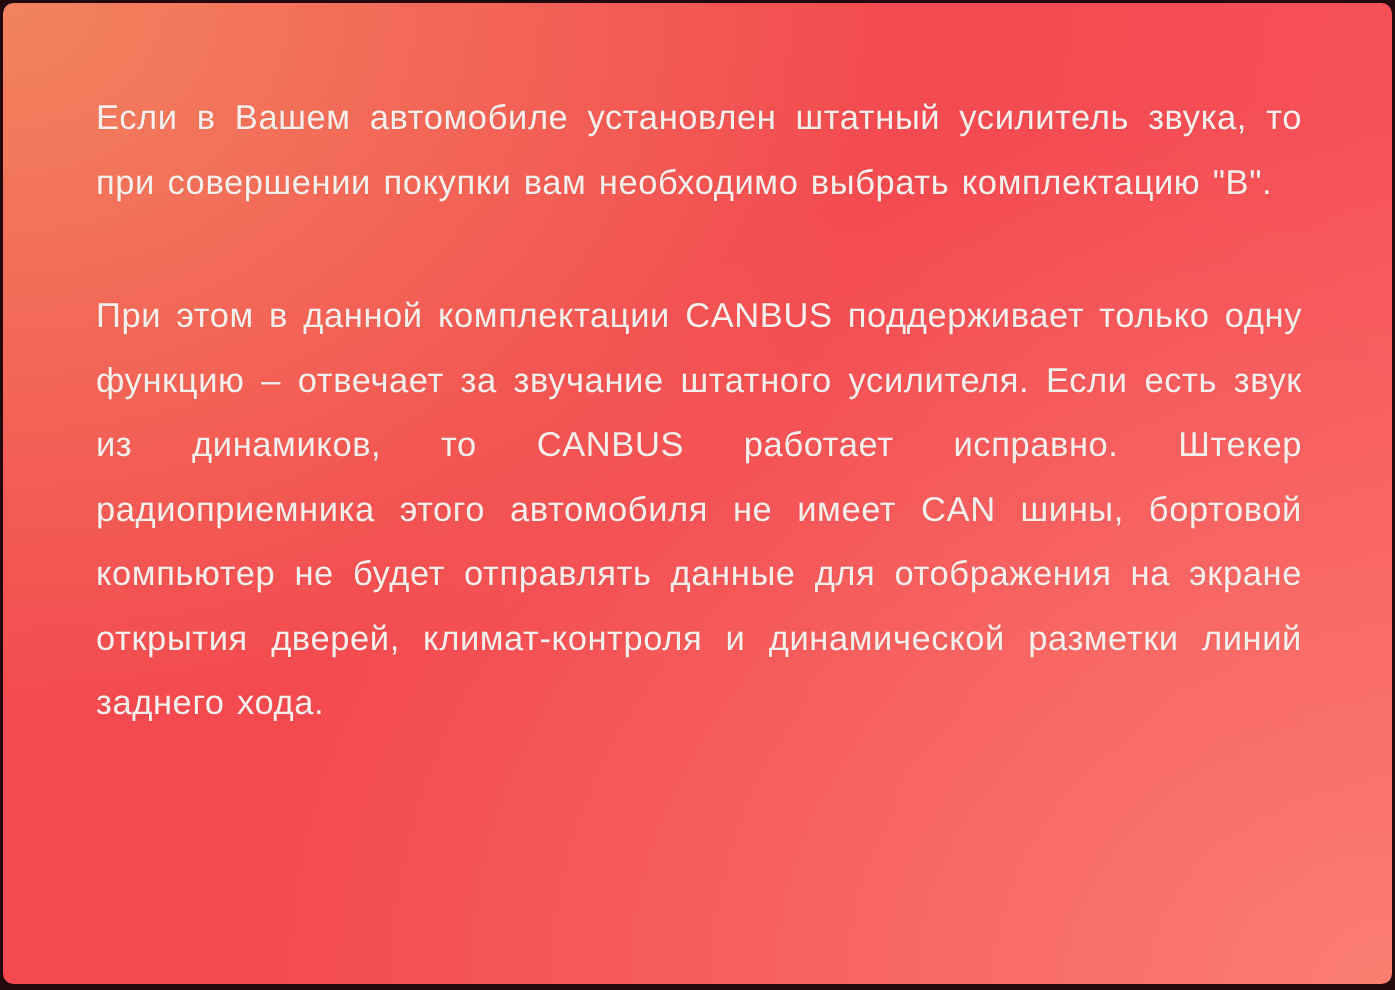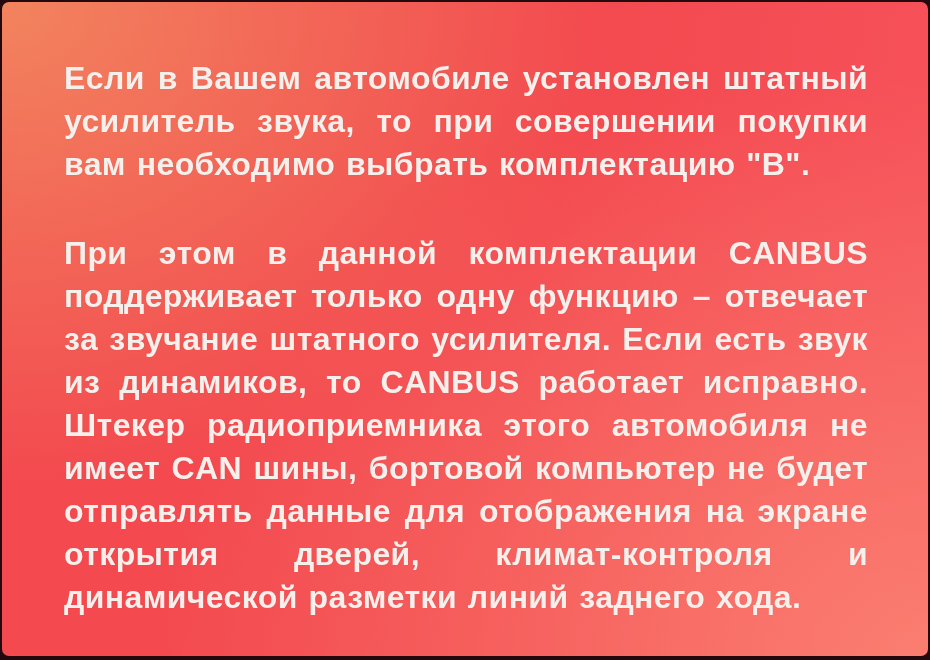--- a/index.html
+++ b/index.html
@@ -26,23 +26,23 @@
   .text-block {
     position: absolute;
     left: 62px;
     right: 60px;
     top: 55px;
     color: #f6f0ed; 
   }
 
   .text-block p {
     margin: 0;
-    font-size: 32px;
+    font-size: 23px;
     line-height: 43px;
-    font-weight: 700;
+    font-weight: 400;
     letter-spacing: 0.4px;
     word-spacing: 1.5px;
     text-align: justify;
     text-shadow: 0 0 1px rgba(150, 40, 40, 0.15);
   }
 
   .text-block p.para-1 {
     margin-bottom: 46px;
   }
 </style>

